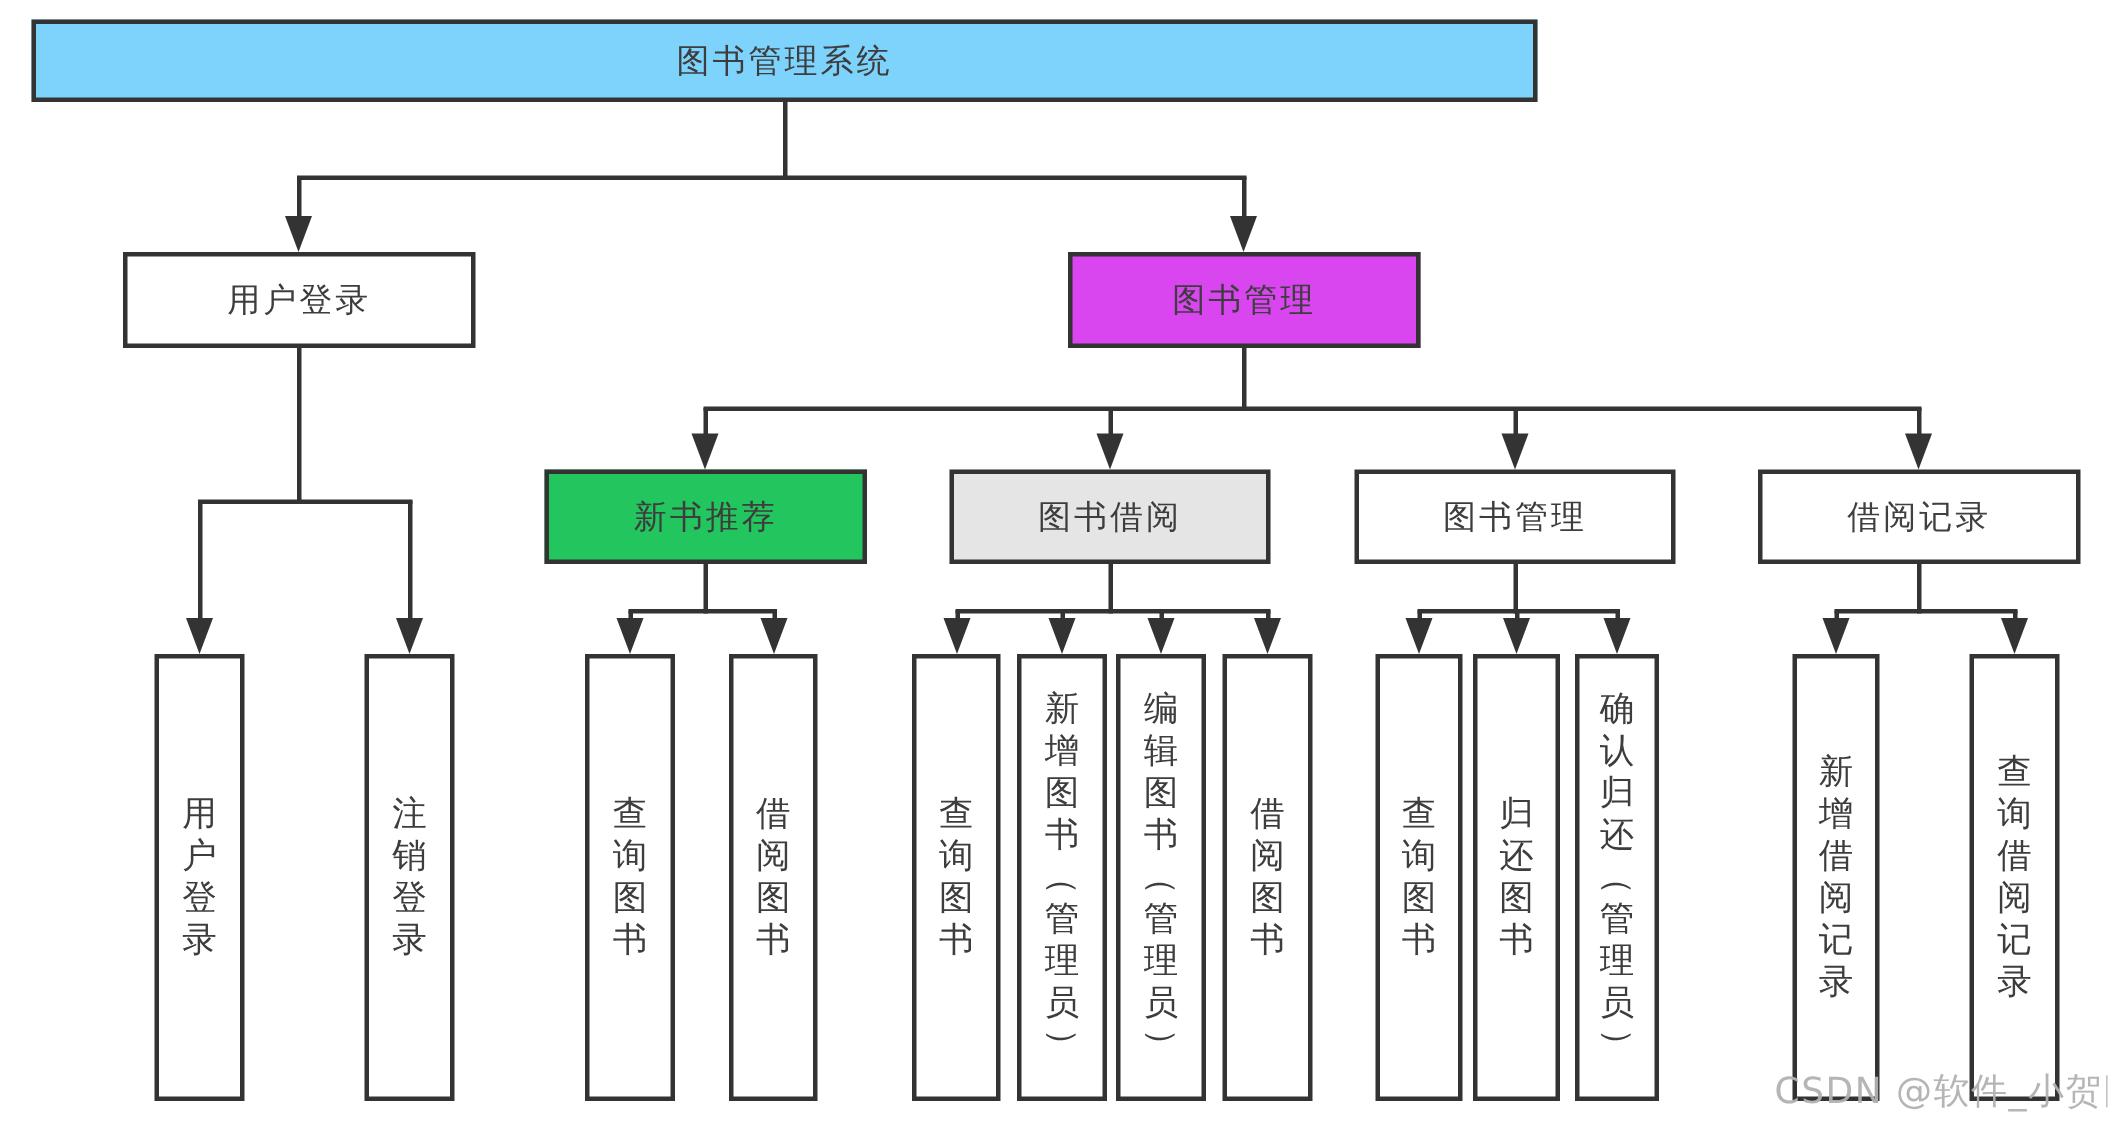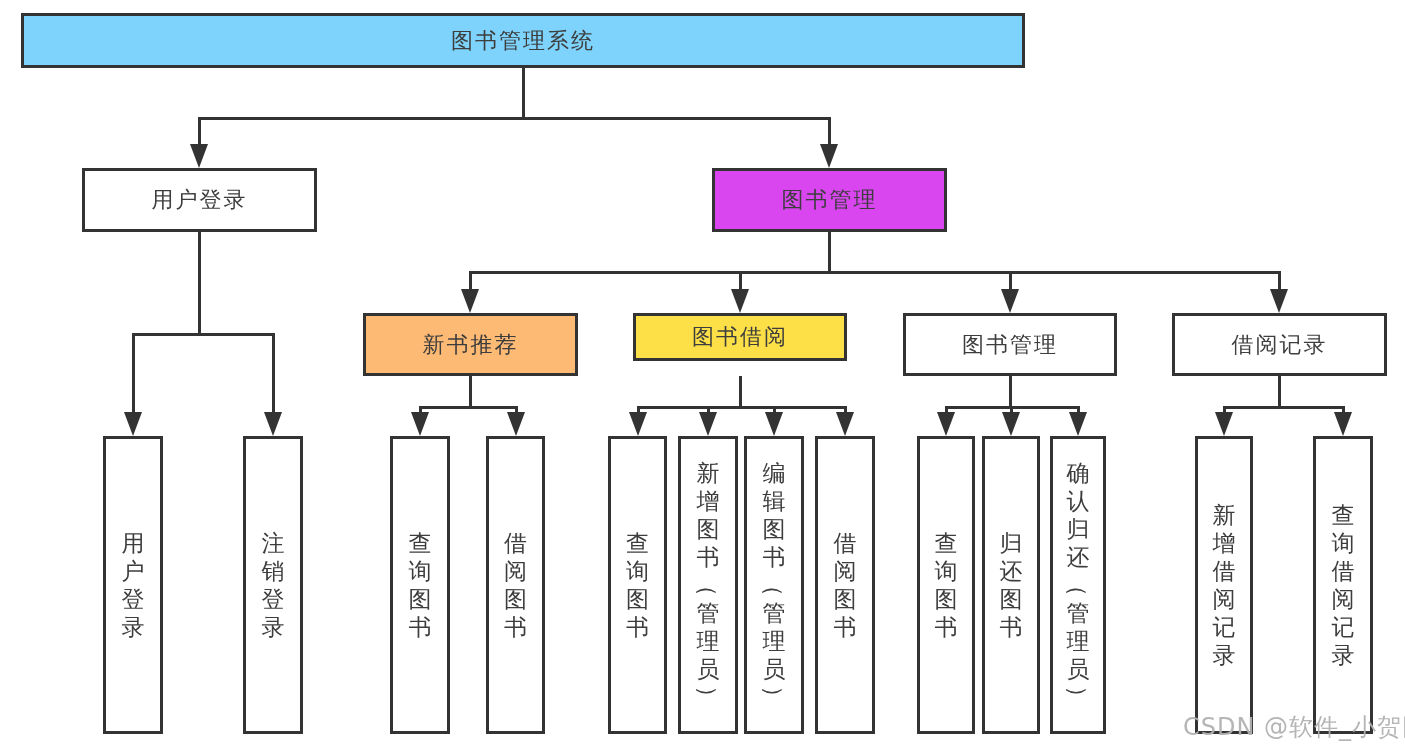--- a/index.html
+++ b/index.html
@@ -40,24 +40,24 @@
 
 <div class="node horizontal" style="left: 21px; top: 13px; width: 1004px; height: 55px; border-color: rgb(51, 51, 51); background: #7dd3fc; color: rgb(61, 61, 61);">
       <span class="label">图书管理系统</span>
     </div>
     <div class="node horizontal" style="left: 82px; top: 168px; width: 235px; height: 64px; border-color: rgb(51, 51, 51); background: rgb(255, 255, 255); color: rgb(61, 61, 61);">
       <span class="label">用户登录</span>
     </div>
     <div class="node horizontal" style="left: 712px; top: 168px; width: 235px; height: 64px; border-color: rgb(51, 51, 51); background: #d946ef; color: rgb(61, 61, 61);">
       <span class="label">图书管理</span>
     </div>
-    <div class="node horizontal" style="left: 363px; top: 313px; width: 215px; height: 63px; border-color: rgb(51, 51, 51); background: #fdba74; color: rgb(61, 61, 61);">
+    <div class="node horizontal" style="left: 363px; top: 313px; width: 215px; height: 63px; border-color: rgb(51, 51, 51); background: #22c55e; color: rgb(61, 61, 61);">
       <span class="label">新书推荐</span>
     </div>
-    <div class="node horizontal" style="left: 633px; top: 313px; width: 214px; height: 48px; border-color: rgb(51, 51, 51); background: #fde047; color: rgb(61, 61, 61);">
+    <div class="node horizontal" style="left: 633px; top: 313px; width: 214px; height: 63px; border-color: rgb(51, 51, 51); background: #e5e5e5; color: rgb(61, 61, 61);">
       <span class="label">图书借阅</span>
     </div>
     <div class="node horizontal" style="left: 903px; top: 313px; width: 214px; height: 63px; border-color: rgb(51, 51, 51); background: rgb(255, 255, 255); color: rgb(61, 61, 61);">
       <span class="label">图书管理</span>
     </div>
     <div class="node horizontal" style="left: 1172px; top: 313px; width: 215px; height: 63px; border-color: rgb(51, 51, 51); background: rgb(255, 255, 255); color: #404040;">
       <span class="label">借阅记录</span>
     </div>
     <div class="node vertical" style="left: 103px; top: 436px; width: 60px; height: 298px; border-color: rgb(51, 51, 51); background: rgb(255, 255, 255); color: rgb(61, 61, 61);">
       <span class="label">

